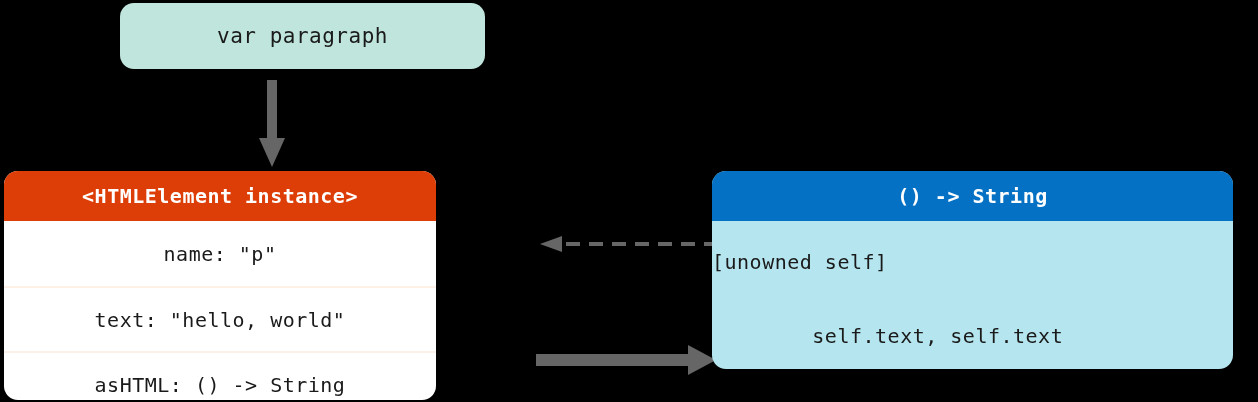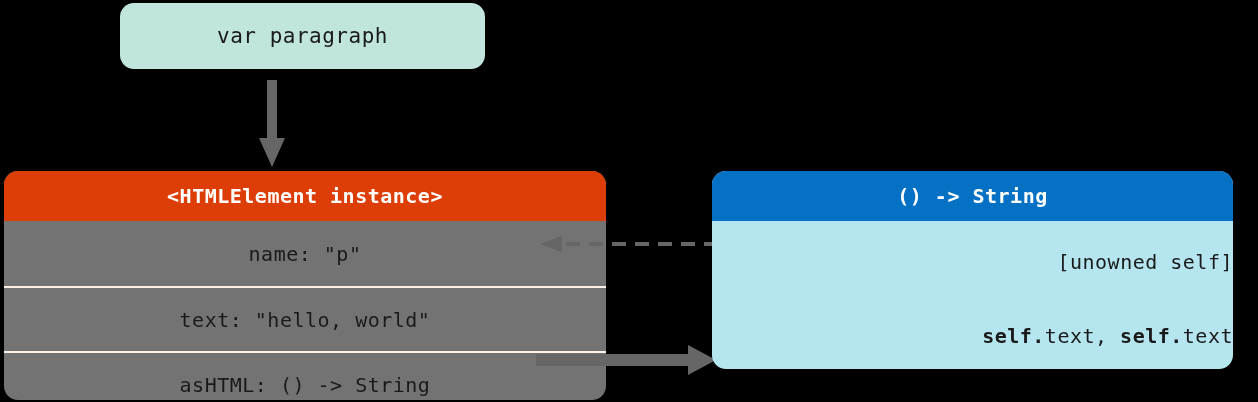--- a/index.html
+++ b/index.html
@@ -47,23 +47,23 @@
   
   .card {
     position: absolute;
     border-radius: 14px;
     overflow: hidden;
     box-sizing: border-box;
   }
   .card-instance {
     left: 4px;
     top: 171px;
-    width: 602px;
+    width: 432px;
     height: 229px;
-    background: #737373;
+    background: #ffffff;
   }
   .card-instance .card-header {
     height: 50px;
     background: #DD3D06;
   }
   .card-header {
     display: flex;
     align-items: center;
     justify-content: center;
     color: #FFFFFF;
@@ -98,29 +98,29 @@
     background: #B5E5EE;
   }
   .card-closure .card-header {
     height: 50px;
     background: #0571C4;
   }
   .closure-body {
     height: 179px;
     display: flex;
     flex-direction: column;
-    align-items: flex-end;
+    align-items: flex-start;
     justify-content: center;
     gap: 26px;
     color: #1A1A1A;
     font-size: 20px;
     letter-spacing: 0.5px;
   }
   .closure-line { white-space: pre; }
-  .closure-line b { font-weight: bold; }
+  .closure-line b { font-weight: normal; }
 
   
   .arrow-dashed {
     position: absolute;
     left: 536px;
     top: 232px;
     width: 182px;
     height: 24px;
   }
   .arrow-solid {

